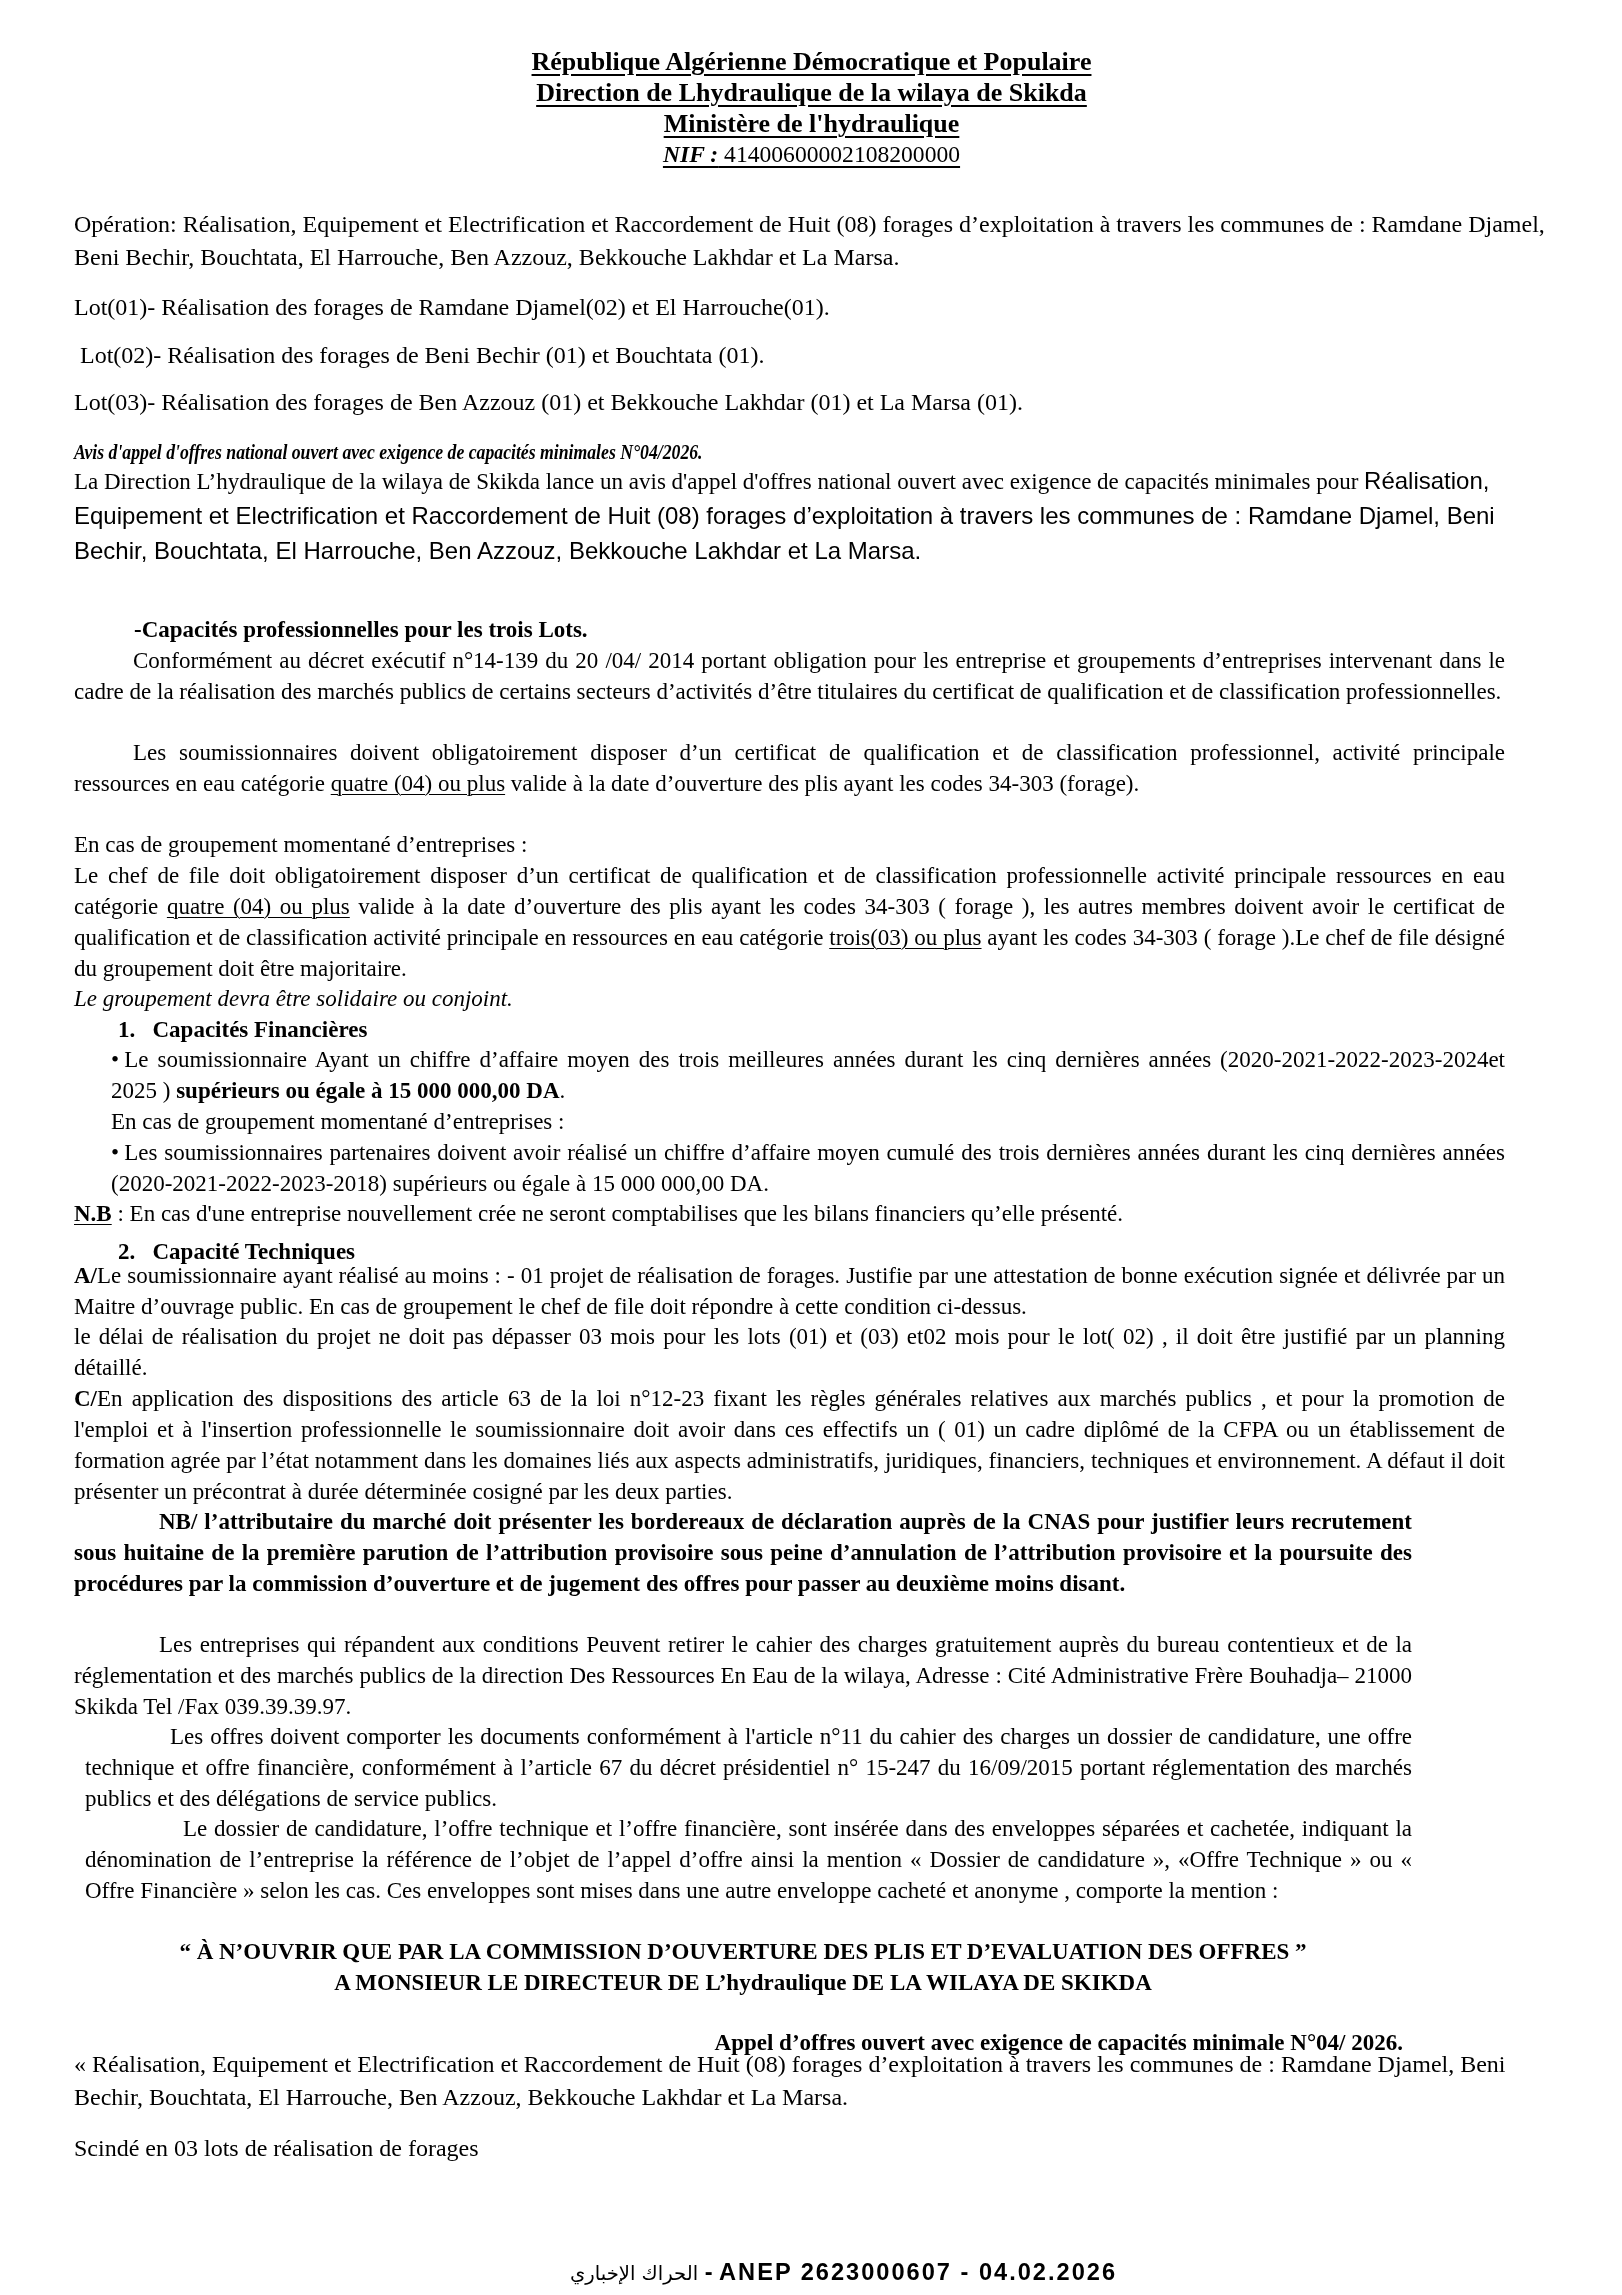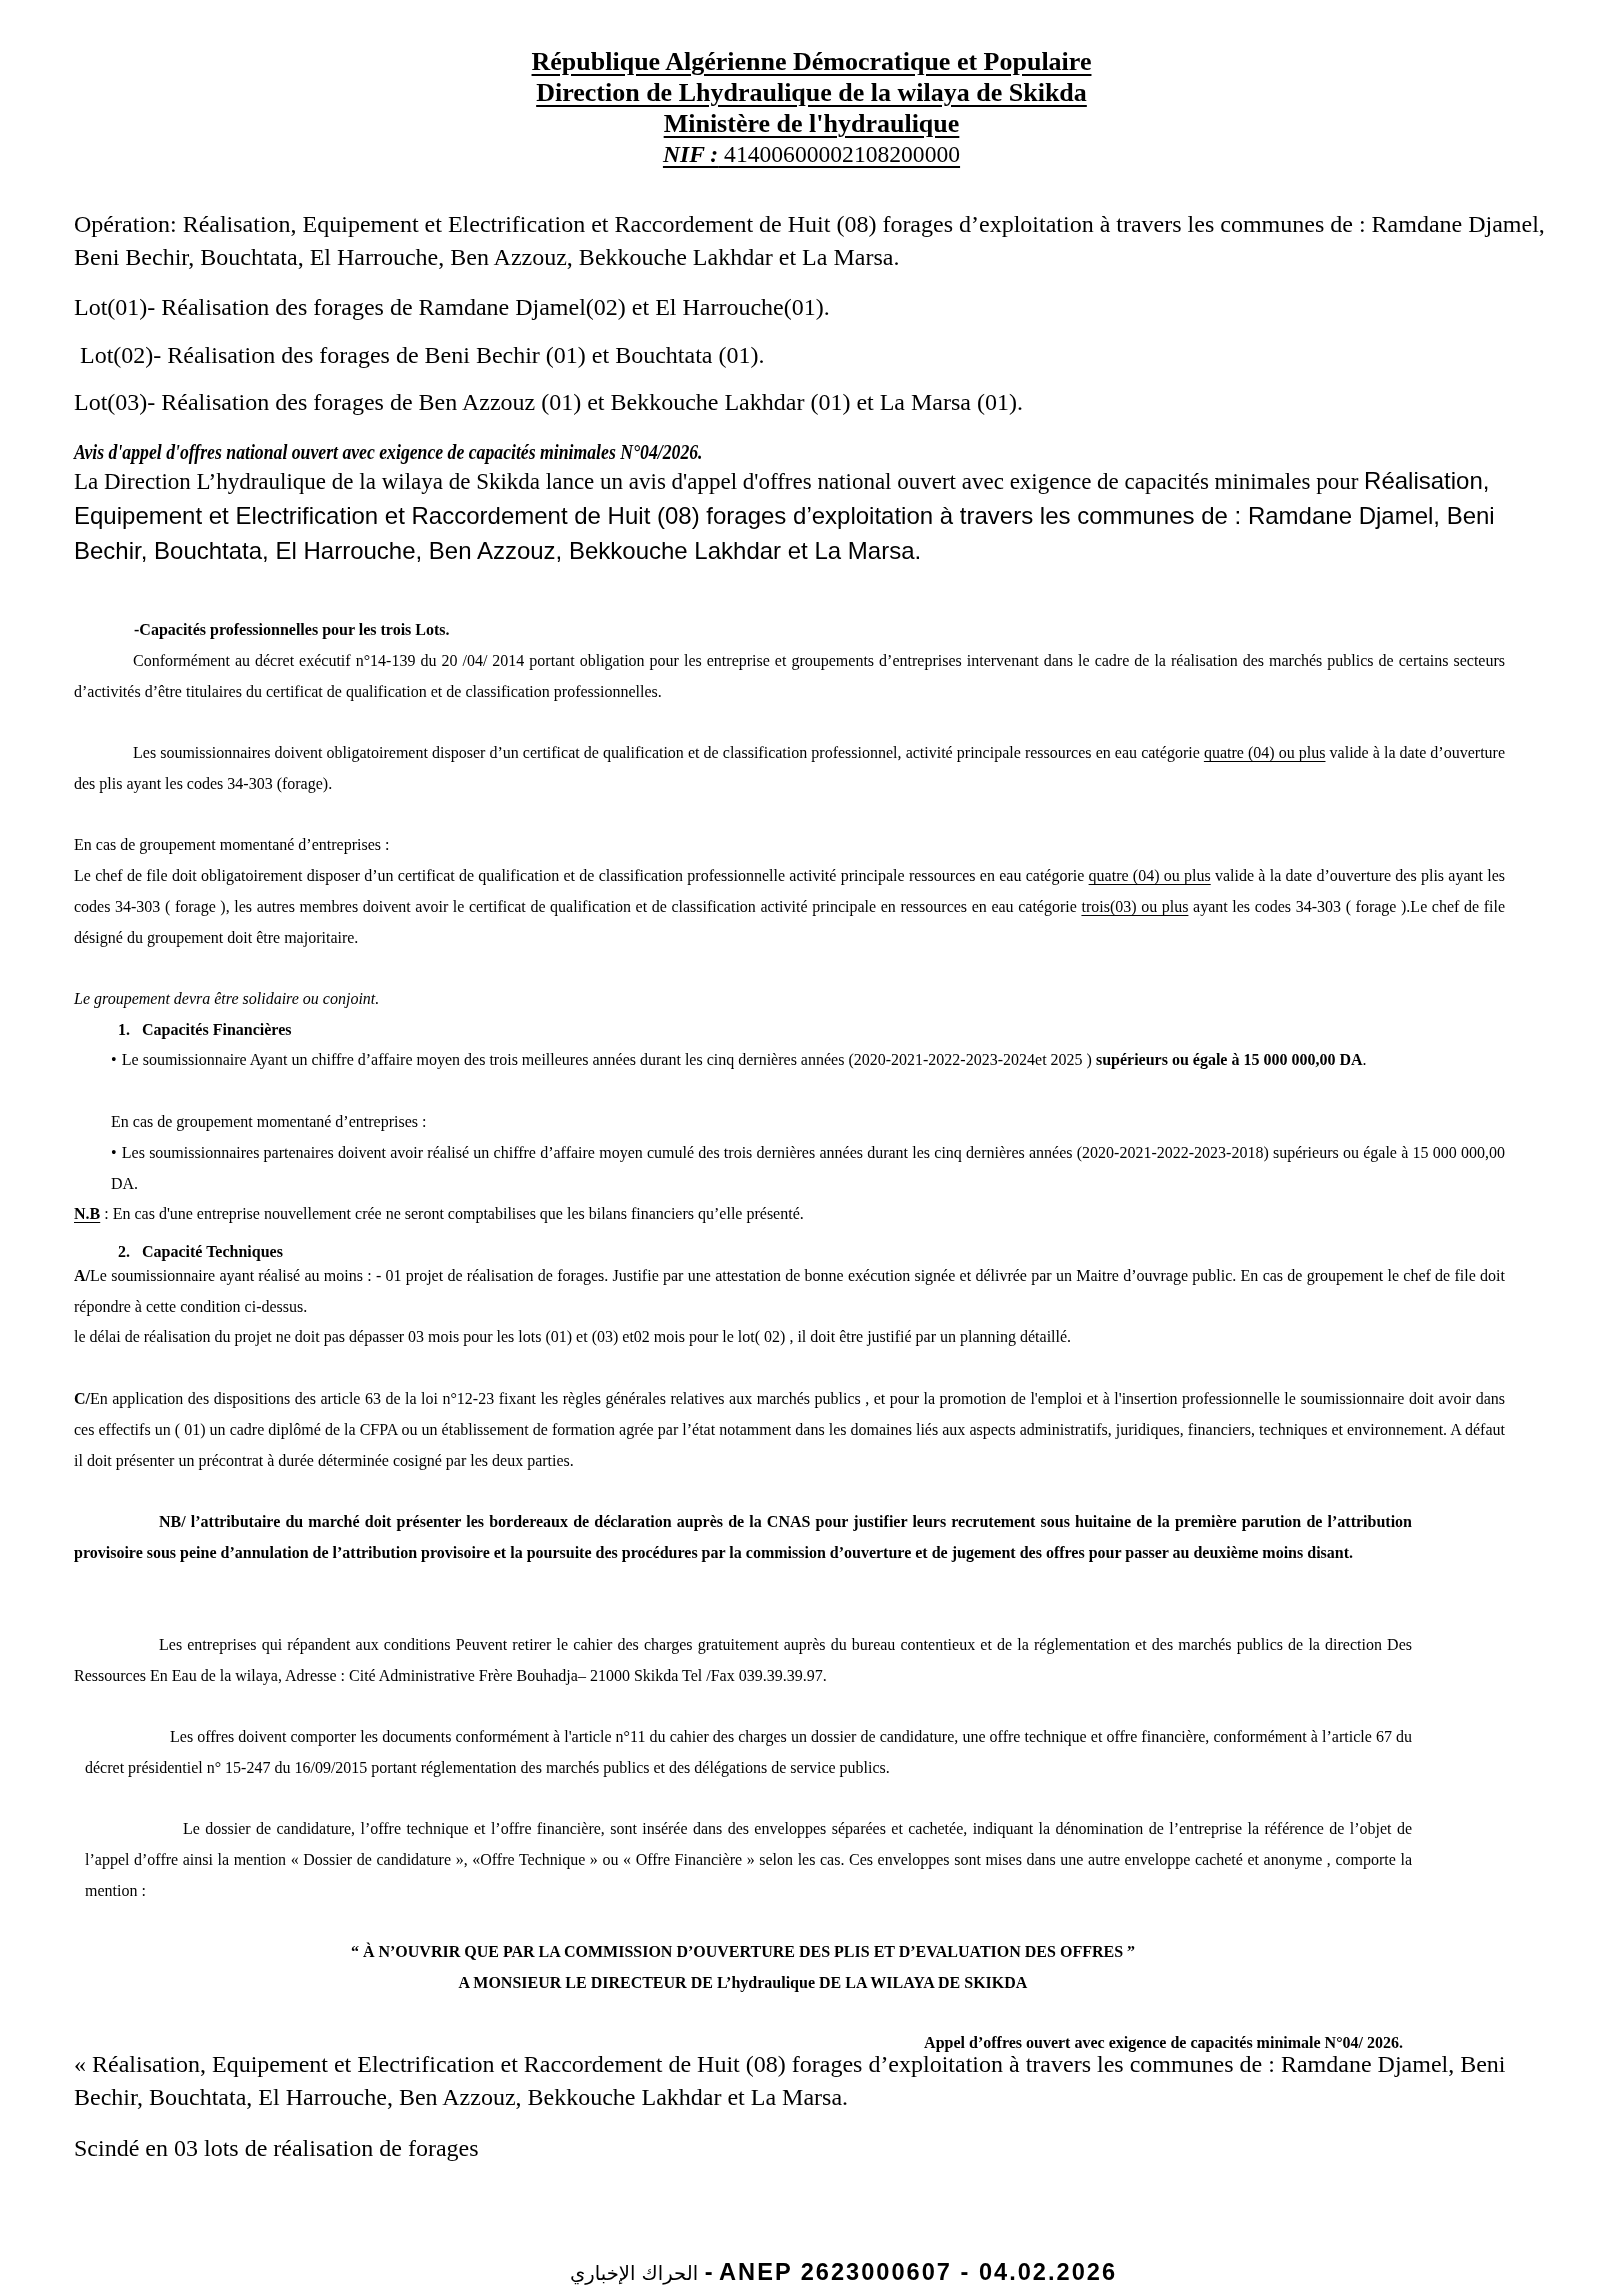--- a/index.html
+++ b/index.html
@@ -5,21 +5,21 @@
   html, body { margin: 0; padding: 0; background: #ffffff; }
   body { width: 1623px; height: 2295px; position: relative; overflow: hidden; color: #000; }
   .serif { font-family: "Liberation Serif", "DejaVu Serif", serif; }
   .sans { font-family: "Liberation Sans", "DejaVu Sans", sans-serif; }
   .blk { position: absolute; }
   .hdr { left: 0; width: 1623px; text-align: center; font-family: "Liberation Serif", serif; font-weight: bold; font-size: 26px; line-height: 31px; }
   .hdr span { text-decoration: underline; text-decoration-thickness: 2px; text-underline-offset: 3.9px; text-align: center; }
   .nif { font-weight: normal; font-size: 23.6px; }
   .nif i { font-weight: bold; }
   .op { font-family: Liberation Serif, serif; font-size: 24px; line-height: 33px; }
-  .body { font-family: "Liberation Serif", serif; font-size: 16px; line-height: 31px; text-align: justify; }
+  .body { font-family: "Liberation Serif", serif; font-size: 23px; line-height: 31px; text-align: justify; }
   .ind { text-indent: 59px; }
   .ind2 { text-indent: 85px; }
   u { text-decoration-thickness: 1.3px; text-underline-offset: 3.3px; }
   .b { font-weight: bold; }
   .it { font-style: italic; }
   .center { text-align: center; }
   .bullet::before { content: "\2022"; margin-right: 5.2px; }
   .footer { left: 0; width: 1623px; text-align: center; font-size: 23.6px; }
   .footer .ar { font-family: "DejaVu Sans", sans-serif; font-size: 19.6px; }
   .footer .code { font-family: "Liberation Sans", sans-serif; font-weight: bold; letter-spacing: 2px; }

